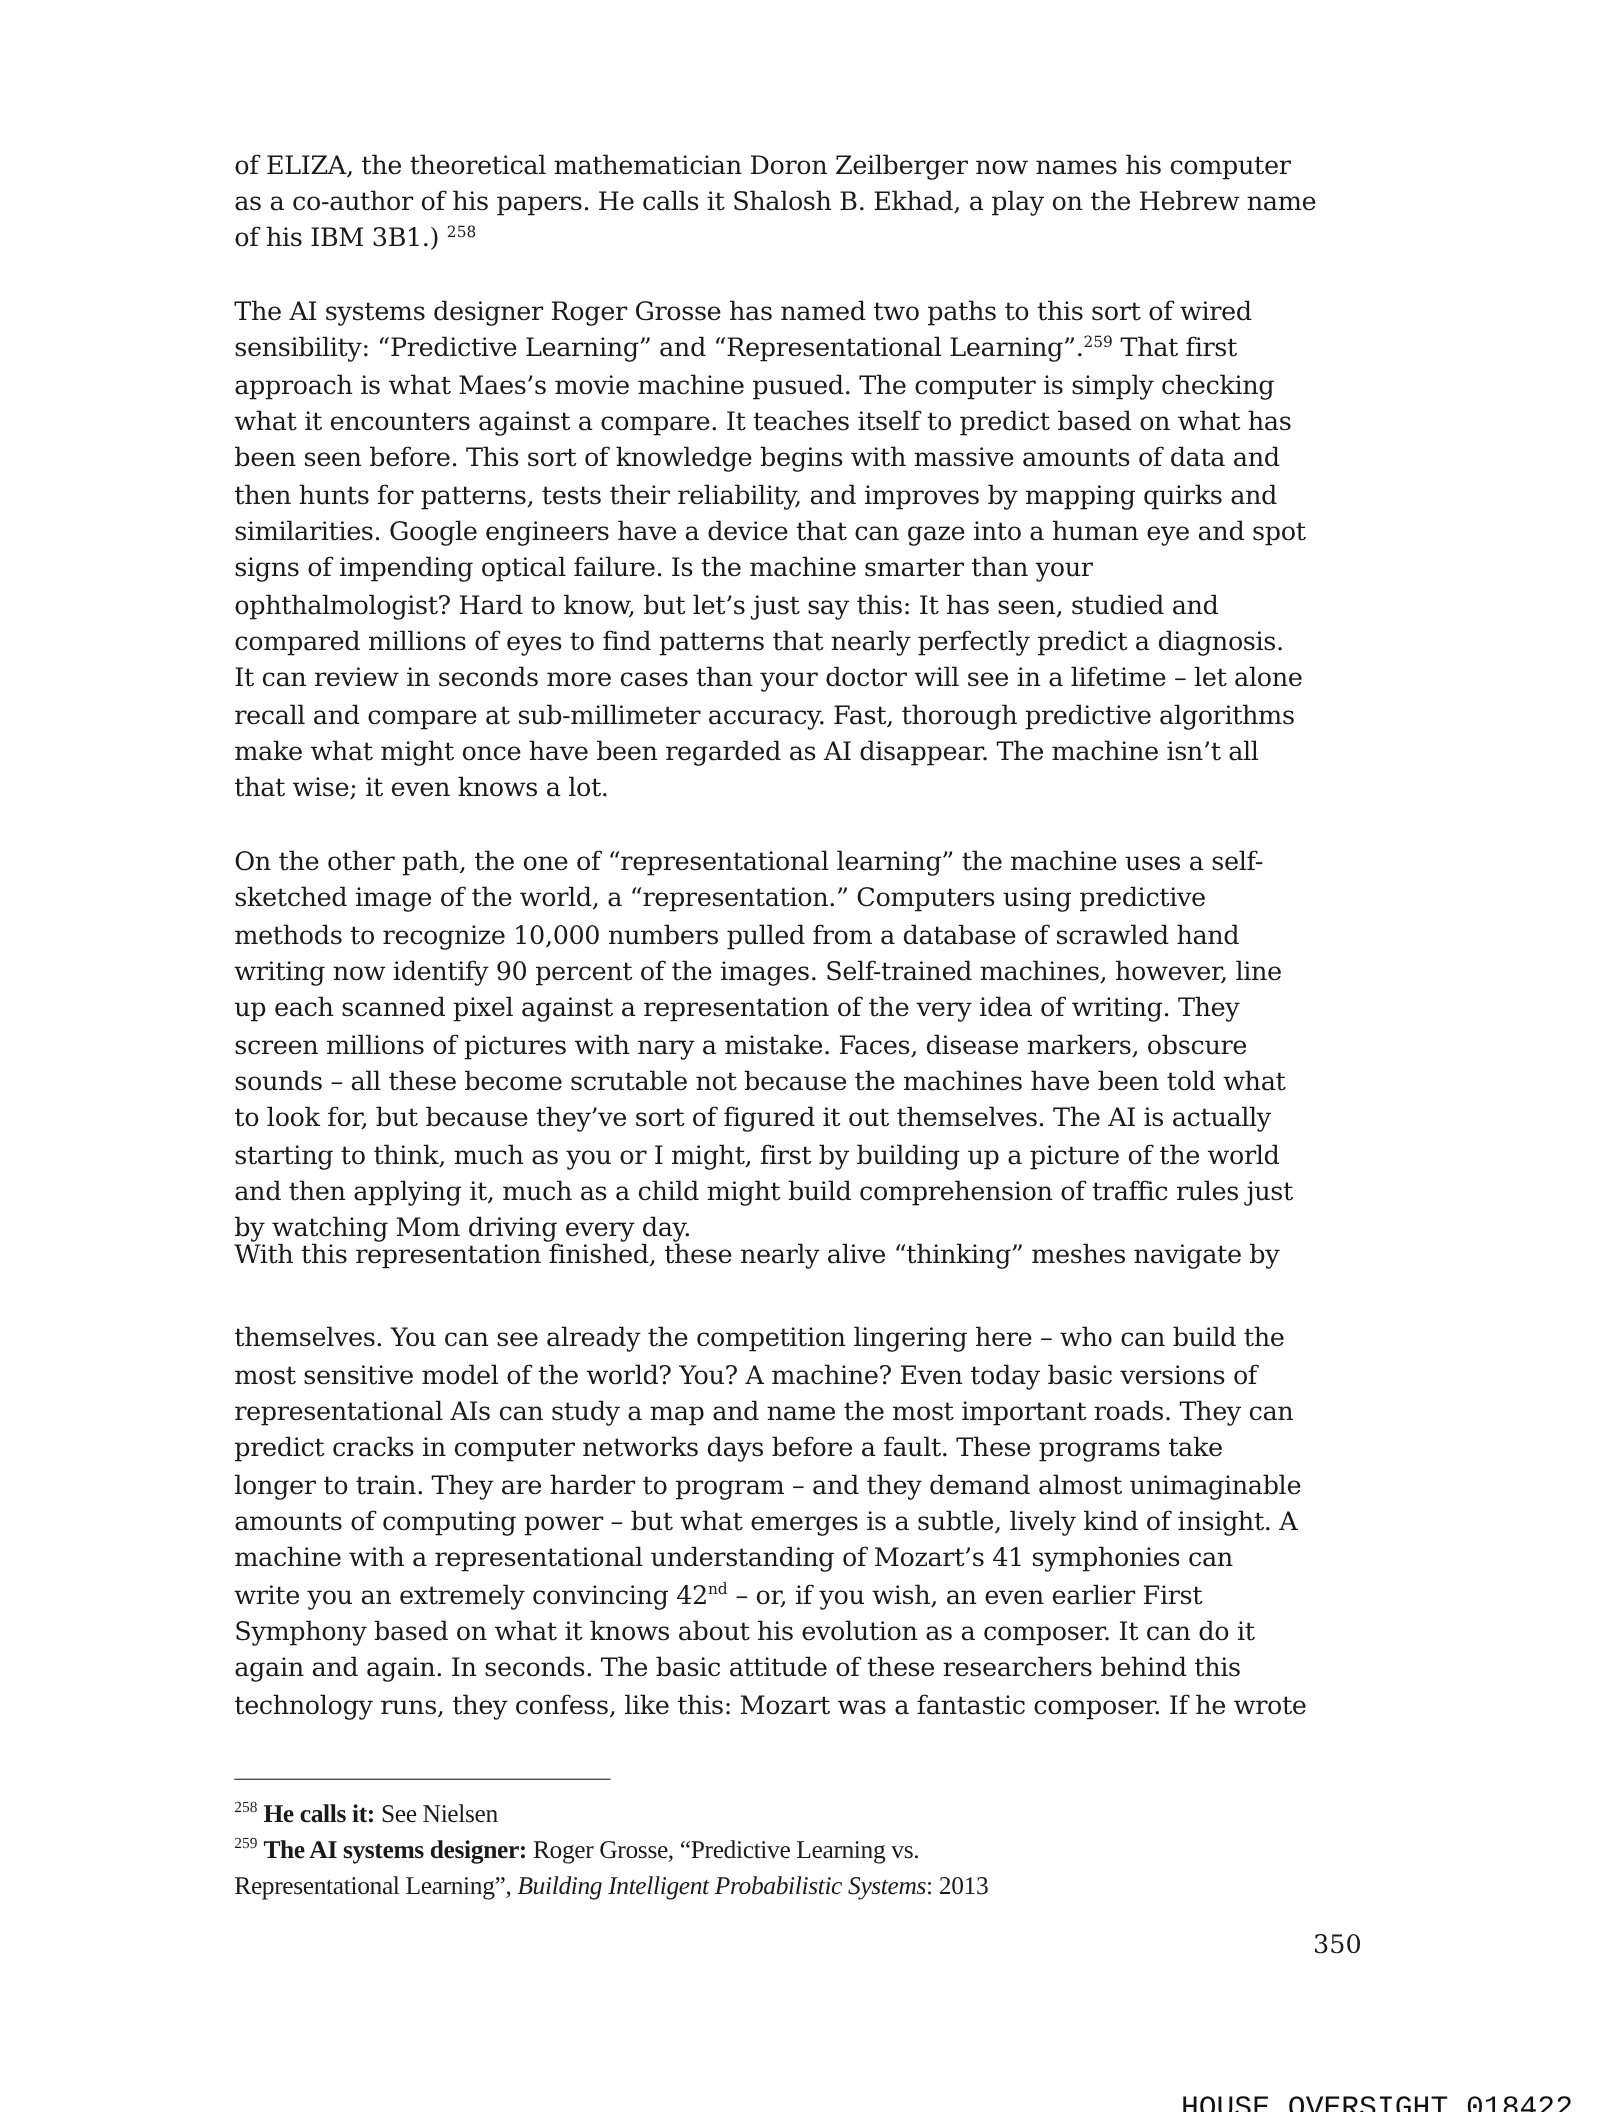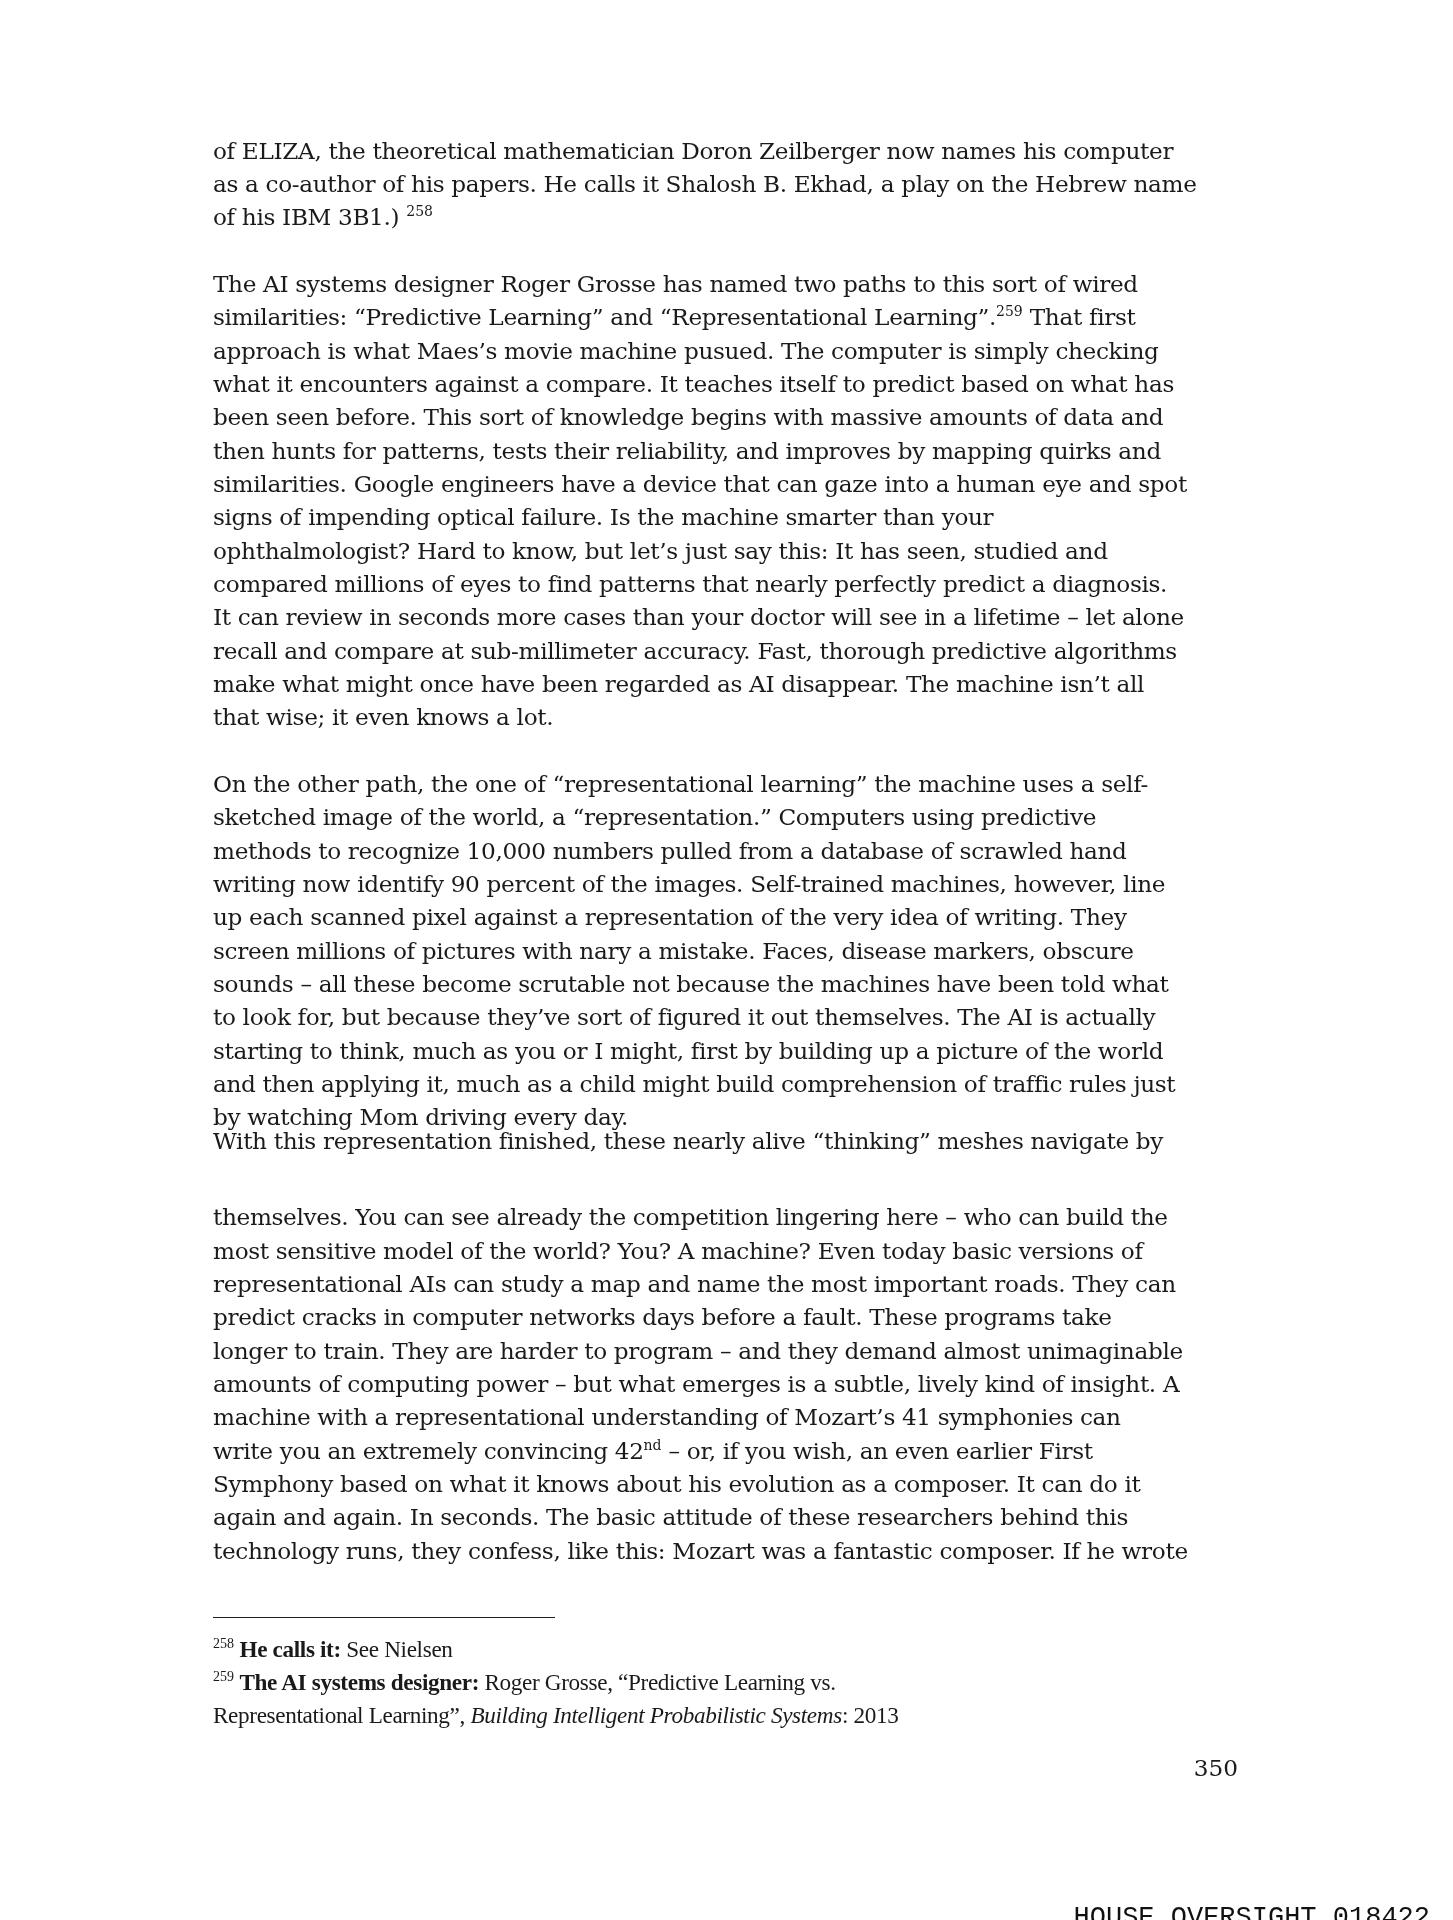--- a/index.html
+++ b/index.html
@@ -28,21 +28,21 @@
 <div class="page">
 
   <div>
     <div class="line" style="top:112px">of ELIZA, the theoretical mathematician Doron Zeilberger now names his computer</div>
     <div class="line" style="top:145px">as a co-author of his papers. He calls it Shalosh B. Ekhad, a play on the Hebrew name</div>
     <div class="line" style="top:178px"><span>of his IBM 3B1.) </span><sup>258</sup></div>
   </div>
 
   <div>
     <div class="line" style="top:245px">The AI systems designer Roger Grosse has named two paths to this sort of wired</div>
-    <div class="line" style="top:278px"><span>similarities: “Predictive Learning” and “Representational Learning”.</span><sup>259</sup><span> That first</span></div>
+    <div class="line" style="top:278px"><span>sensibility: “Predictive Learning” and “Representational Learning”.</span><sup>259</sup><span> That first</span></div>
     <div class="line" style="top:312px">approach is what Maes’s movie machine pusued. The computer is simply checking</div>
     <div class="line" style="top:345px">what it encounters against a compare. It teaches itself to predict based on what has</div>
     <div class="line" style="top:378px">been seen before. This sort of knowledge begins with massive amounts of data and</div>
     <div class="line" style="top:412px">then hunts for patterns, tests their reliability, and improves by mapping quirks and</div>
     <div class="line" style="top:445px">similarities. Google engineers have a device that can gaze into a human eye and spot</div>
     <div class="line" style="top:478px">signs of impending optical failure. Is the machine smarter than your</div>
     <div class="line" style="top:512px">ophthalmologist? Hard to know, but let’s just say this: It has seen, studied and</div>
     <div class="line" style="top:545px">compared millions of eyes to find patterns that nearly perfectly predict a diagnosis.</div>
     <div class="line" style="top:578px">It can review in seconds more cases than your doctor will see in a lifetime – let alone</div>
     <div class="line" style="top:612px">recall and compare at sub-millimeter accuracy. Fast, thorough predictive algorithms</div>

